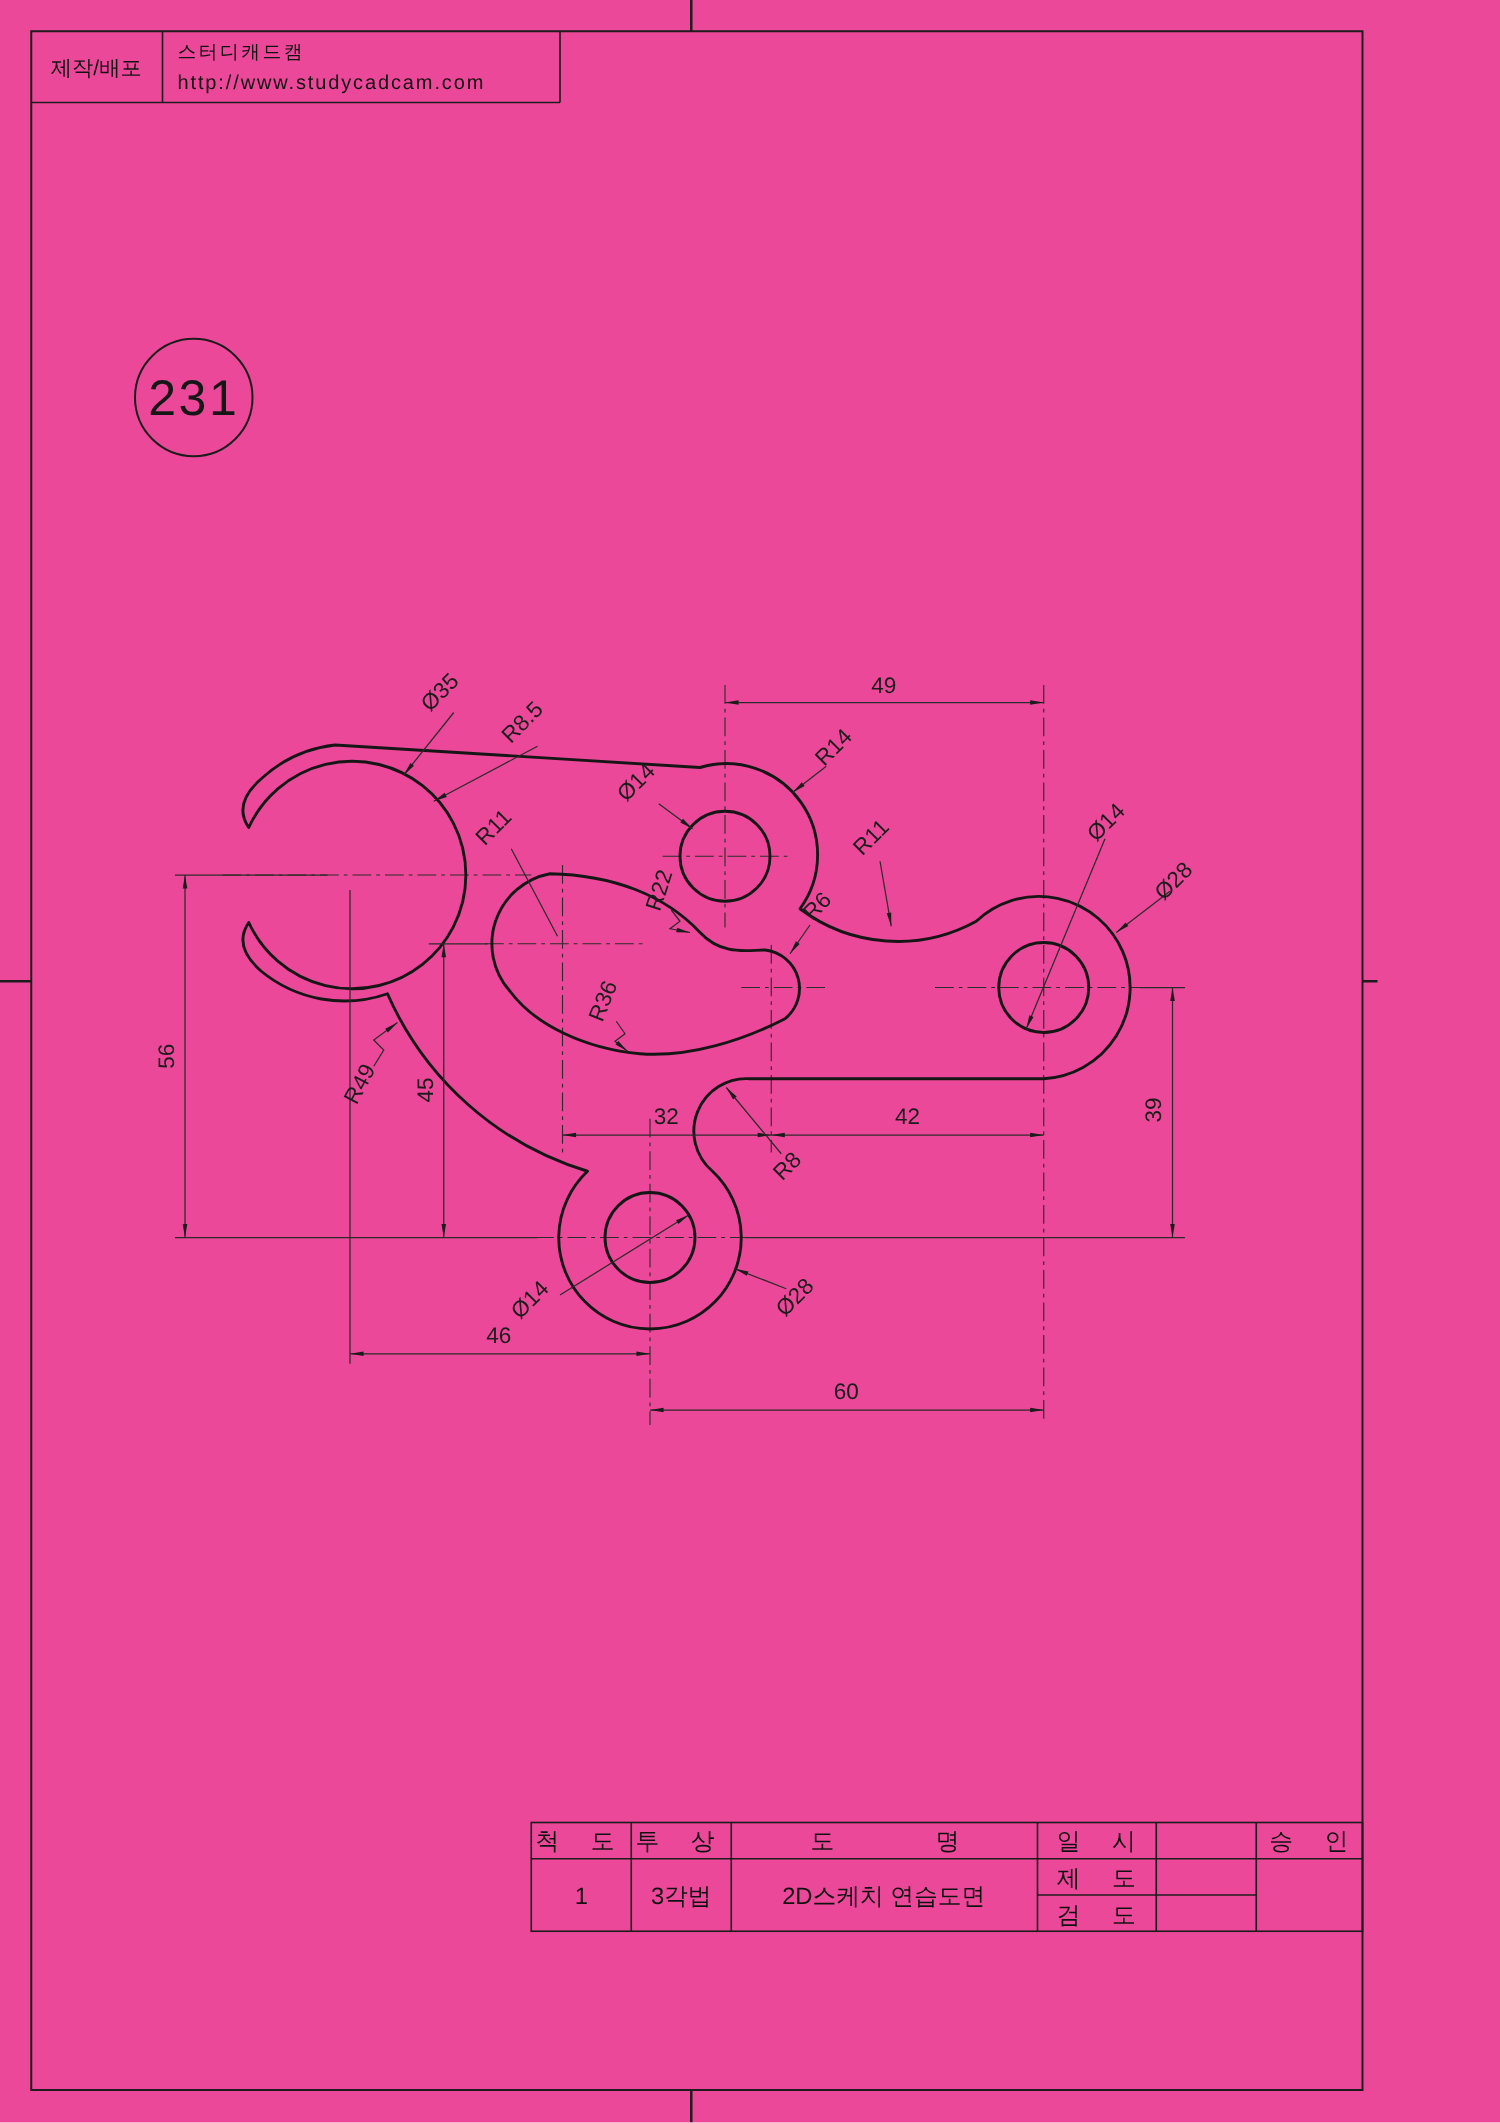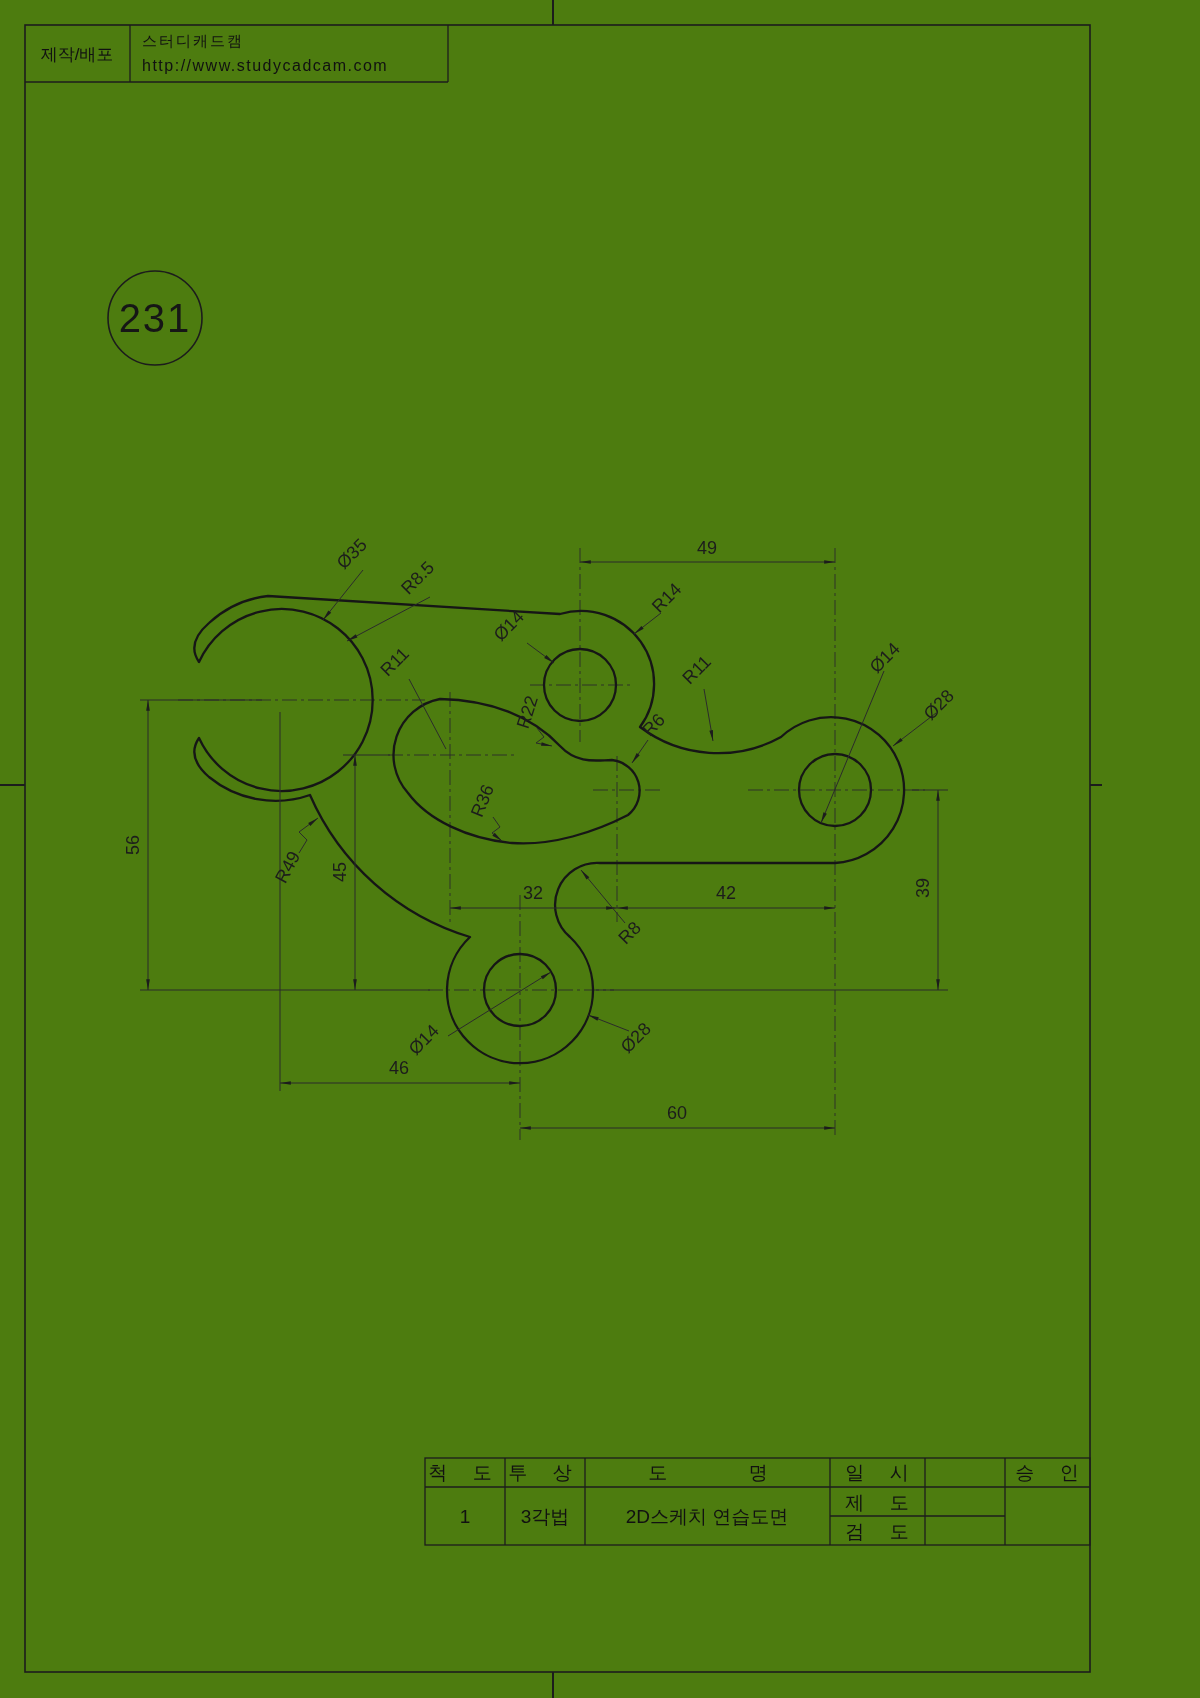--- a/index.html
+++ b/index.html
@@ -1,16 +1,16 @@
 <!DOCTYPE html>
 <html><head>
 <meta charset="utf-8">
 <style>
   html,body{margin:0;padding:0;background:#fff;}
-  .page{position:relative;width:1200px;height:1698px;background:#4d7c0f;overflow:hidden;
+  .page{position:relative;width:1200px;height:1698px;background:#ec4899;overflow:hidden;
         font-family:"Liberation Sans",sans-serif;}
   svg{display:block;}
   .outline{fill:none;stroke:#161616;stroke-width:2.3;stroke-linejoin:round;stroke-linecap:round;}
   .thin{fill:none;stroke:#2b2b2b;stroke-width:1;}
   .cl{fill:none;stroke:#2b2b2b;stroke-width:0.9;stroke-dasharray:15 4 3 4;}
   .frame{fill:none;stroke:#1c1c1c;stroke-width:1.6;}
   .mark{stroke:#1c1c1c;stroke-width:2;}
   .tbl{stroke:#1c1c1c;stroke-width:1.3;fill:none;}
   .arrfill{fill:#1c1c1c;stroke:none;}
   .dimtext{font-size:18px;fill:#1c1c1c;font-family:"Liberation Sans",sans-serif;}

